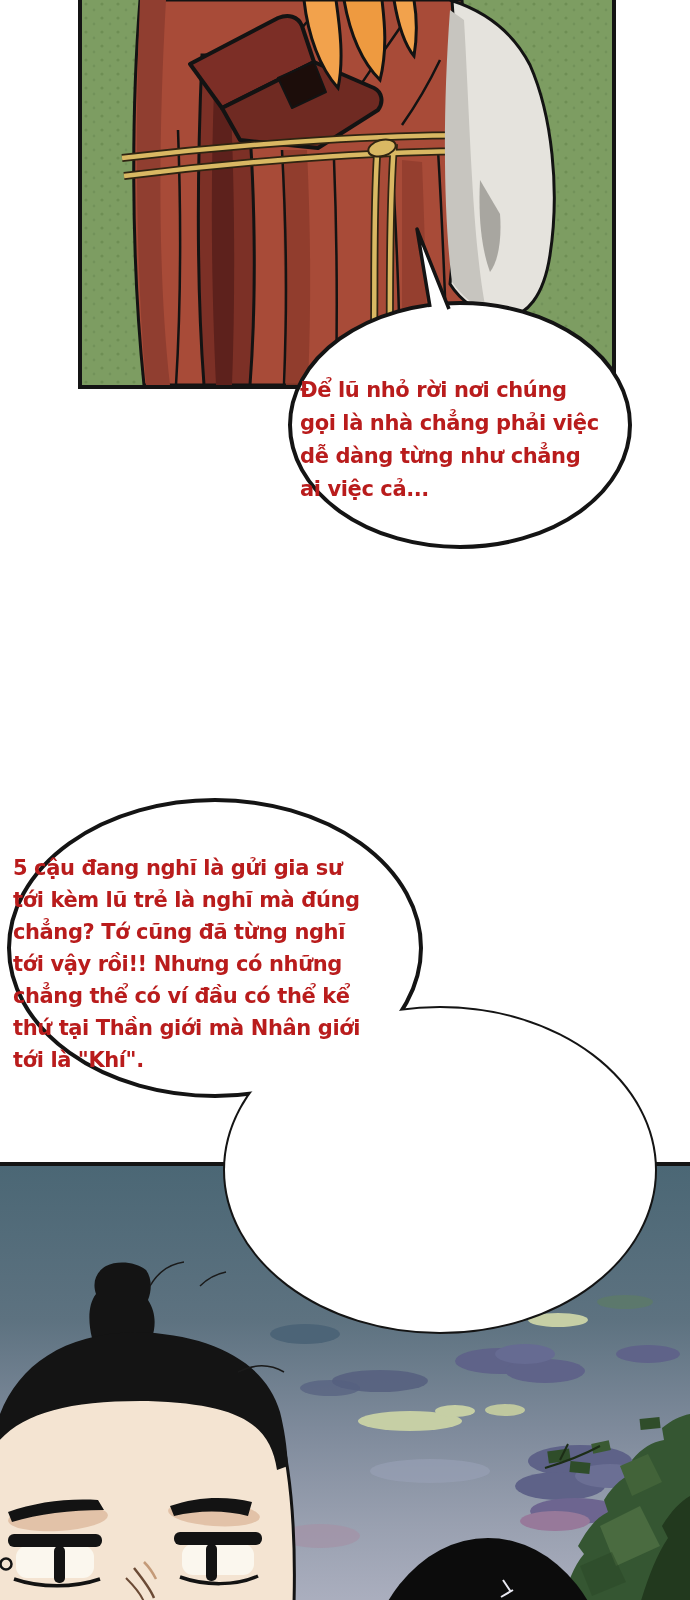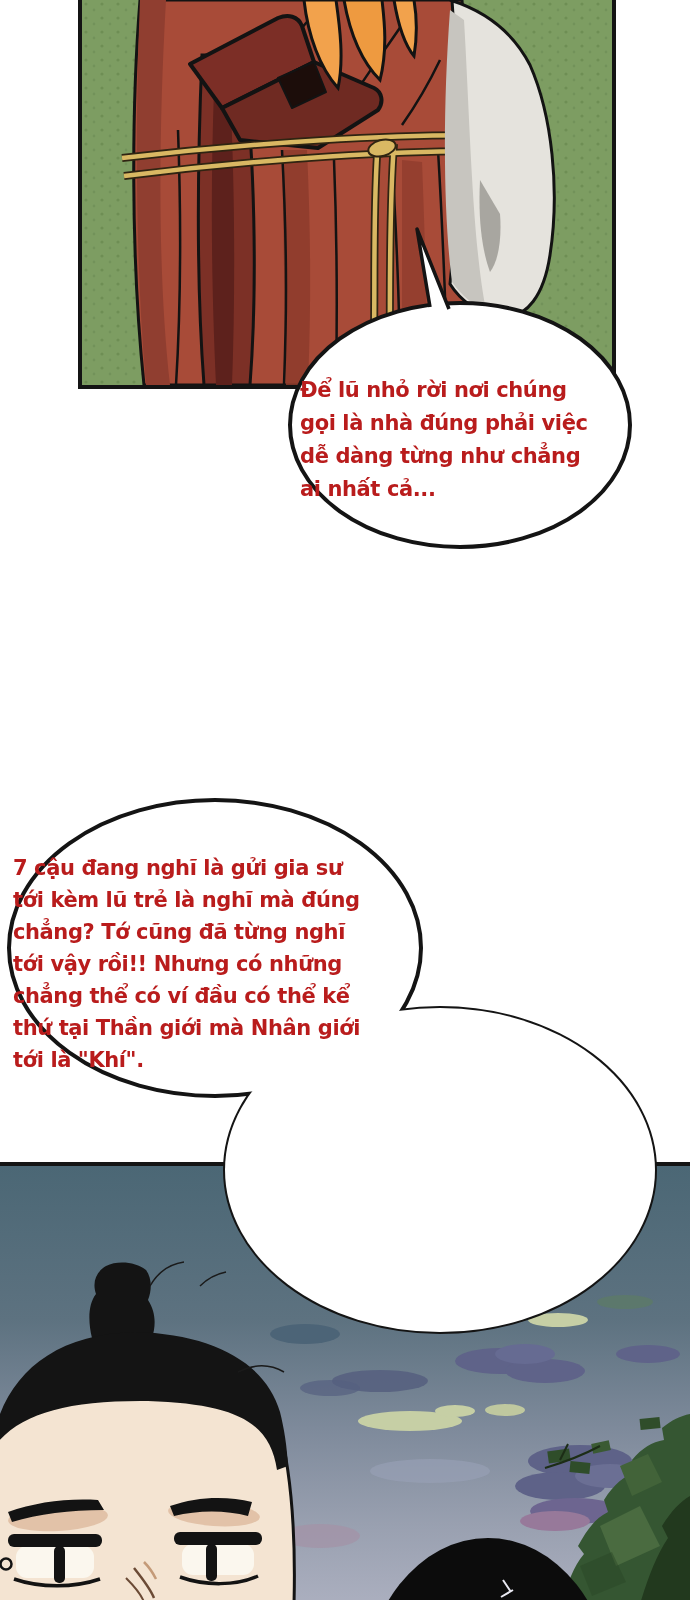--- a/index.html
+++ b/index.html
@@ -183,27 +183,27 @@
   <svg id="bubble-layer" viewBox="0 0 690 1600">
     <ellipse cx="440" cy="1170" rx="215" ry="162" fill="#ffffff" stroke="#141414" stroke-width="4"></ellipse>
     <ellipse cx="215" cy="948" rx="206" ry="148" fill="#ffffff" stroke="#141414" stroke-width="4"></ellipse>
     <ellipse cx="440" cy="1170" rx="215" ry="162" fill="#ffffff"></ellipse>
     <ellipse cx="460" cy="425" rx="170" ry="122" fill="#ffffff" stroke="#141414" stroke-width="4"></ellipse>
     <path d="M449,309 L417,229 L430,307" fill="#ffffff" stroke="#141414" stroke-width="3.5" stroke-linejoin="round"></path>
   </svg>
 
   <div class="btext" style="left:300px;top:374px;width:320px;line-height:33px;">
     <div>Để lũ nhỏ rời nơi chúng</div>
-    <div>gọi là nhà đúng phải việc</div>
+    <div>gọi là nhà chẳng phải việc</div>
     <div>dễ dàng từng như chẳng</div>
-    <div>ai nhất cả...</div>
+    <div>ai việc cả...</div>
   </div>
 
   <div class="btext" style="left:13px;top:852px;width:406px;">
-    <div>7 cậu đang nghĩ là gửi gia sư</div>
+    <div>5 cậu đang nghĩ là gửi gia sư</div>
     <div>tới kèm lũ trẻ là nghĩ mà đúng</div>
     <div>chẳng? Tớ cũng đã từng nghĩ</div>
     <div>tới vậy rồi!! Nhưng có những</div>
     <div>chẳng thể có ví đầu có thể kể</div>
     <div>thứ tại Thần giới mà Nhân giới</div>
     <div>tới là "Khí".</div>
   </div>
 
 
 </div>

